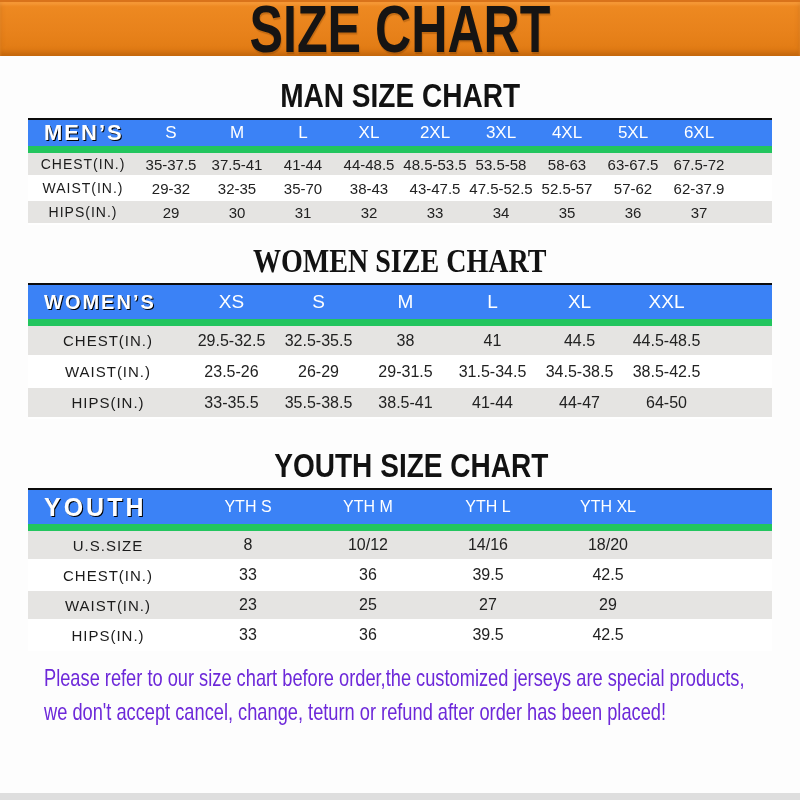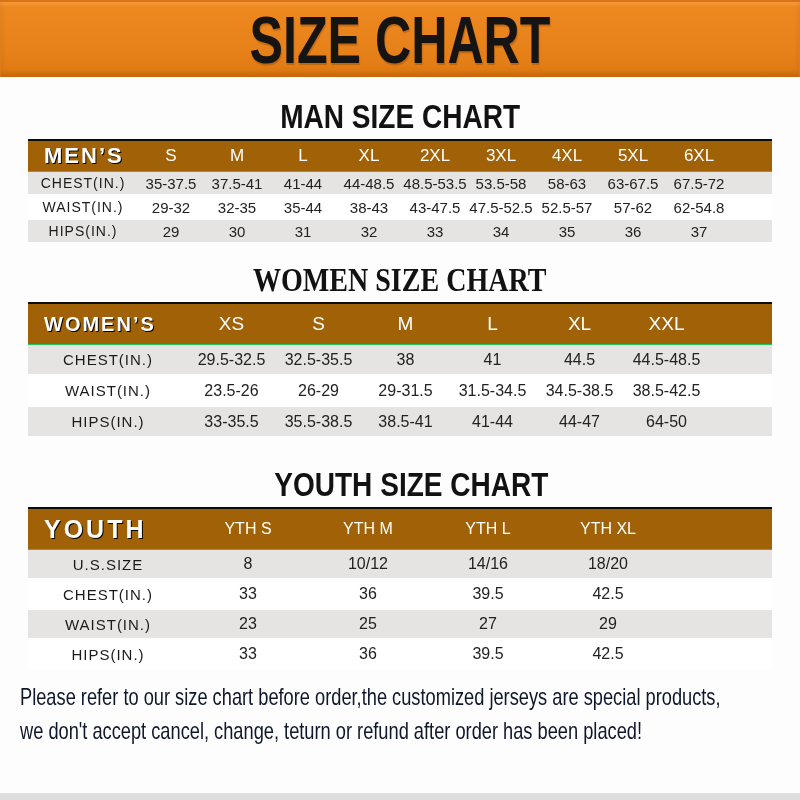--- a/index.html
+++ b/index.html
@@ -2,21 +2,21 @@
 <html><head>
 <meta charset="utf-8">
 <style>
   * { margin:0; padding:0; box-sizing:border-box; }
   html,body { width:800px; }
   body { font-family:"Liberation Sans", sans-serif; background:#ffffff; }
   .page { position:relative; width:800px; height:800px; background:#fdfdfd; overflow:hidden; }
 
   
   .banner {
-    height:77px; width:800px;
+    height:56px; width:800px;
     background:linear-gradient(180deg,#ee8a22 0%, #e8821b 55%, #e07a12 100%);
     display:flex; align-items:center; justify-content:center;
     box-shadow: inset 0 3px 3px rgba(255,170,80,.45), inset 0 -4px 5px rgba(140,65,0,.35);
     border-top:2px solid #d9731a;
   }
   .banner-title {
     font-size:66px; font-weight:bold; color:#161413; line-height:64px;
     display:inline-block; transform:scaleX(.76); letter-spacing:0px; white-space:nowrap;
     text-shadow:1px 2px 1px rgba(120,60,0,.35);
   }
@@ -34,22 +34,22 @@
   
   table.size-table {
     width:744px; margin:0 auto; border-collapse:separate; border-spacing:0;
     table-layout:fixed;
   }
   .t-men   { margin-top:17px; }
   .t-women { margin-top:16px; }
   .t-youth { margin-top:18px; }
 
   thead th {
-    background:#a16207; color:#fff; font-weight:normal; text-align:center;
-    border-top:2px solid #0c0c0c; border-bottom:1px solid #22c55e;
+    background:#3b82f6; color:#fff; font-weight:normal; text-align:center;
+    border-top:2px solid #0c0c0c; border-bottom:7px solid #22c55e;
     overflow:hidden; white-space:nowrap;
   }
   thead th.corner {
     text-align:left; padding-left:16px; font-weight:bold; color:#fefefe;
     text-shadow:1px 1px 0 #000;
   }
   .t-men   thead th { height:33px; font-size:17px; }
   .t-women thead th { height:43px; font-size:19px; }
   .t-youth thead th { height:43px; font-size:16px; }
   .t-men   thead th.corner { font-size:22px; letter-spacing:2px; }
@@ -62,21 +62,21 @@
   }
   tbody tr.shaded td { background:#e5e4e2; }
   tbody tr.plain  td { background:#ffffff; }
   tbody td.rlabel { letter-spacing:1px; color:#1b1b1b; }
 
   .t-men   tbody tr { height:24px; }  .t-men   tbody td { font-size:15px; }  .t-men   td.rlabel { font-size:14px; }
   .t-women tbody tr { height:31px; }  .t-women tbody td { font-size:16px; }  .t-women td.rlabel { font-size:15px; }
   .t-youth tbody tr { height:30px; }  .t-youth tbody td { font-size:16px; }  .t-youth td.rlabel { font-size:15px; }
 
   
-  .disclaimer { margin-top:11px; padding-left:20px; color:#0f172a; }
+  .disclaimer { margin-top:11px; padding-left:44px; color:#6d28d9; }
   .disclaimer p { line-height:31px; white-space:nowrap; }
   .disclaimer p span {
     display:inline-block; transform:scaleX(.76); transform-origin:left center;
     font-size:24px; white-space:nowrap;
   }
   .bottom-strip {
     position:absolute; left:0; bottom:0; width:800px; height:7px;
     background:#d8d8d8; opacity:.85;
   }
 </style>
@@ -133,27 +133,27 @@
         <td>53.5-58</td>
         <td>58-63</td>
         <td>63-67.5</td>
         <td>67.5-72</td>
         <td></td>
       </tr>
       <tr class="plain">
         <td class="rlabel">WAIST(IN.)</td>
         <td>29-32</td>
         <td>32-35</td>
-        <td>35-44</td>
+        <td>35-70</td>
         <td>38-43</td>
         <td>43-47.5</td>
         <td>47.5-52.5</td>
         <td>52.5-57</td>
         <td>57-62</td>
-        <td>62-54.8</td>
+        <td>62-37.9</td>
         <td></td>
       </tr>
       <tr class="shaded">
         <td class="rlabel">HIPS(IN.)</td>
         <td>29</td>
         <td>30</td>
         <td>31</td>
         <td>32</td>
         <td>33</td>
         <td>34</td>

